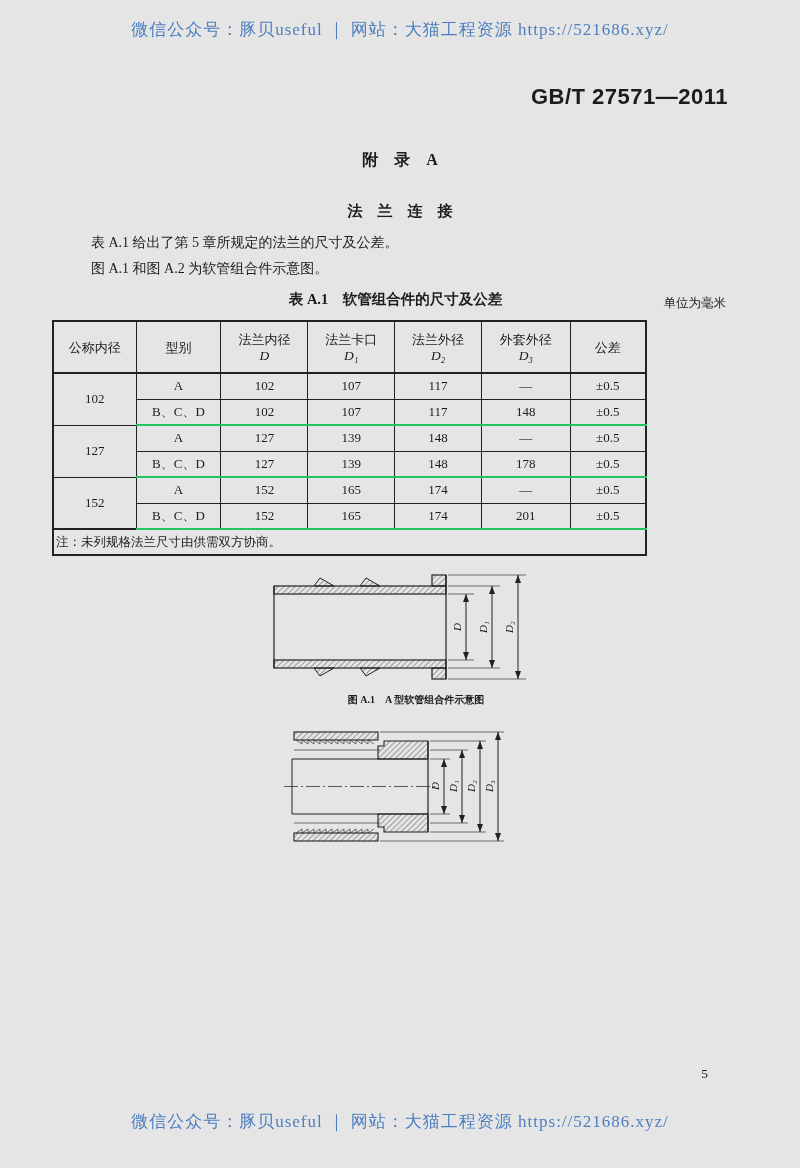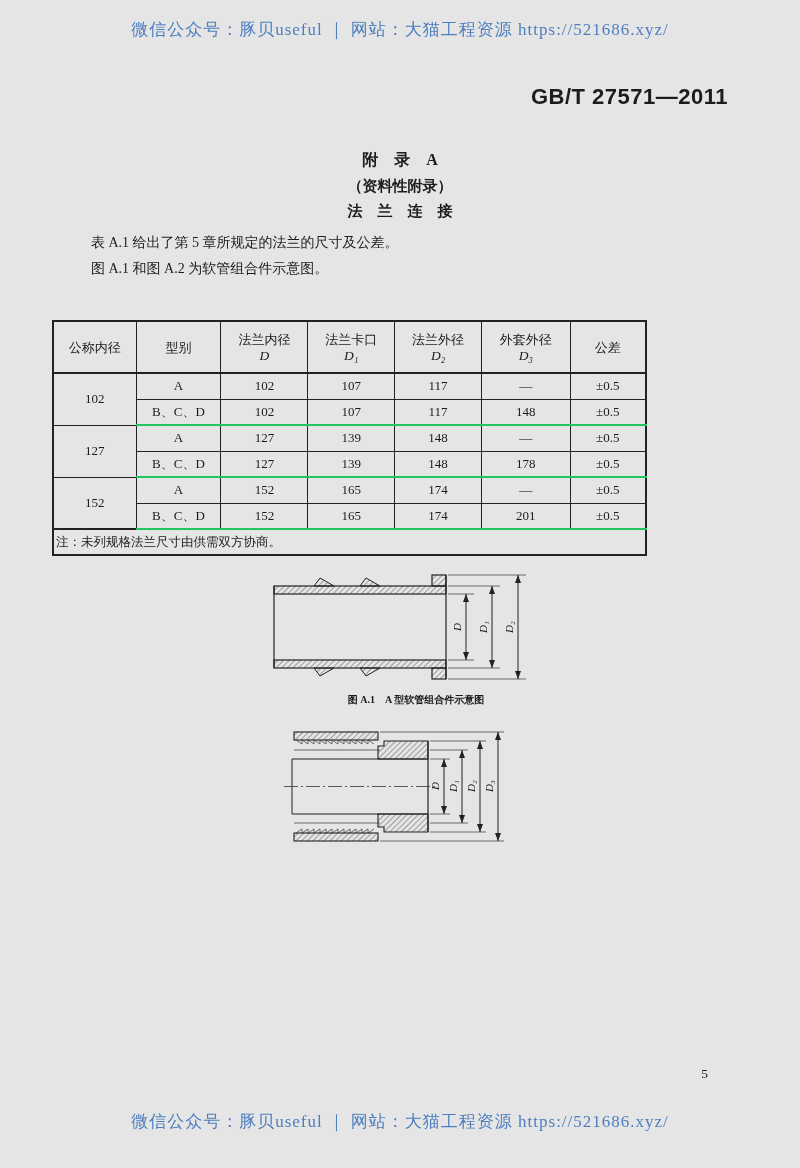--- a/index.html
+++ b/index.html
@@ -58,26 +58,29 @@
 </head>
 <body>
 
 <div class="page">
 
   <div class="wm wm-top">微信公众号：豚贝useful ｜ 网站：大猫工程资源 https://521686.xyz/</div>
 
   <div class="std-code">GB/T 27571—2011</div>
 
   <div class="app-line app-title">附　录　A</div>
-  <div class="app-line app-sub">（资料性附录）</div>
   <div class="app-line app-head">法　兰　连　接</div>
 
   <div class="para para1">表 A.1 给出了第 5 章所规定的法兰的尺寸及公差。</div>
   <div class="para para2">图 A.1 和图 A.2 为软管组合件示意图。</div>
 
+  <div class="tbl-cap-row">
+    <div class="tbl-cap">表 A.1　软管组合件的尺寸及公差</div>
+    <div class="tbl-unit">单位为毫米</div>
+  </div>
 
   <table class="dims">
     <colgroup>
       <col style="width:14.0%">
         <col style="width:14.3%">
         <col style="width:14.7%">
       <col style="width:14.6%">
         <col style="width:14.7%">
         <col style="width:14.9%">
       <col style="width:12.8%">

